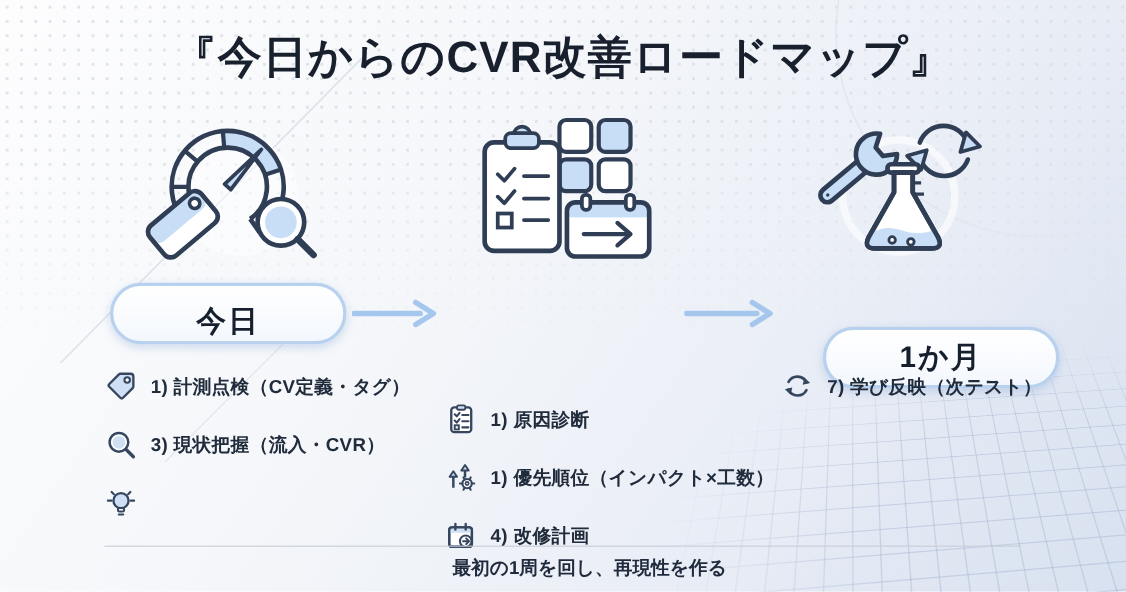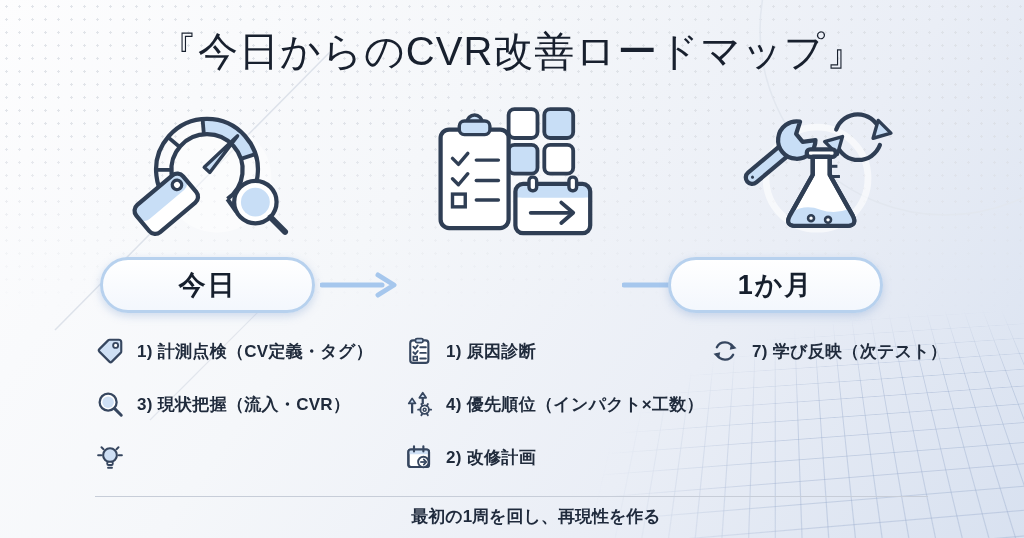--- a/index.html
+++ b/index.html
@@ -20,37 +20,37 @@
     background-image:
       repeating-linear-gradient(0deg, rgba(145,165,200,.38) 0 1px, transparent 1px 23px),
       repeating-linear-gradient(90deg, rgba(145,165,200,.38) 0 1px, transparent 1px 23px);
     transform:perspective(420px) rotateX(32deg) rotateZ(-5deg);
     -webkit-mask-image:radial-gradient(ellipse at 72% 60%,#000 35%,transparent 72%);
     mask-image:radial-gradient(ellipse at 72% 60%,#000 35%,transparent 72%);
   }
   .bg-lines{position:absolute; inset:0; pointer-events:none;}
   .title{
     position:absolute; top:24px; left:0; width:100%; text-align:center; margin:0;
-    font-size:40px; font-weight:400; letter-spacing:1px; color:#18202e;
+    font-size:40px; font-weight:700; letter-spacing:1px; color:#18202e;
   }
   .hero{position:absolute;}
   .pill{
     position:absolute; top:257px; height:56px; box-sizing:border-box;
     border:3px solid #b7d1ee; border-radius:30px;
     background:linear-gradient(#ffffff,#f3f7fd);
     box-shadow:0 3px 9px rgba(130,160,210,.35);
     display:flex; align-items:center; justify-content:center;
     font-size:27px; font-weight:700; letter-spacing:2px; color:#161f2d;
   }
-  .p1{left:100px; width:215px;}
+  .p1{left:100px; width:215px;align-items:flex-end;}
   .p2{left:404px; width:213px;}
-  .p3{left:668px; width:215px;}
+  .p3{left:748px; width:215px;margin-top:40px;}
   .arrow{position:absolute; top:272px;}
   .list{position:absolute; top:334px; display:flex; flex-direction:column; gap:19px;}
-  .l1{left:95px;}  .l2{left:404px;}  .l3{left:710px;}
+  .l1{left:95px;}  .l2{left:404px;margin-top:30px;}  .l3{left:710px;}
   .step{display:flex; align-items:center; gap:12px; height:34px; white-space:nowrap;}
   .step .lbl{font-size:17px; font-weight:700; color:#202b3c; letter-spacing:.3px;}
   .divider{position:absolute; top:496px; left:95px; width:833px; height:1px; background:#c7cdd8;}
   .footer{
     position:absolute; top:505px; left:0; width:100%; text-align:center;
     font-size:17px; font-weight:700; color:#1f2a3c;padding-left:24px;
   }
   .ic{flex:0 0 auto;}
 </style>
 </head>
@@ -203,34 +203,34 @@
         <polygon points="12.3,7 15,3 17.7,7" fill="#cfe0f5" stroke="#36465f" stroke-width="1.4" stroke-linejoin="round"></polygon>
         <circle cx="16.5" cy="16.5" r="3.4" fill="#ffffff" stroke="#36465f" stroke-width="1.5"></circle>
         <circle cx="16.5" cy="16.5" r="1.2" fill="none" stroke="#36465f" stroke-width="1.2"></circle>
         <line x1="19.9" y1="16.5" x2="21.7" y2="16.5" stroke="#36465f" stroke-width="1.5" stroke-linecap="round"></line>
         <line x1="18.2" y1="13.56" x2="19.1" y2="12" stroke="#36465f" stroke-width="1.5" stroke-linecap="round"></line>
         <line x1="14.8" y1="13.56" x2="13.9" y2="12" stroke="#36465f" stroke-width="1.5" stroke-linecap="round"></line>
         <line x1="13.1" y1="16.5" x2="11.3" y2="16.5" stroke="#36465f" stroke-width="1.5" stroke-linecap="round"></line>
         <line x1="14.8" y1="19.44" x2="13.9" y2="21" stroke="#36465f" stroke-width="1.5" stroke-linecap="round"></line>
         <line x1="18.2" y1="19.44" x2="19.1" y2="21" stroke="#36465f" stroke-width="1.5" stroke-linecap="round"></line>
       </svg>
-      <span class="lbl">4) 優先順位（インパクト×工数）</span>
+      <span class="lbl">1) 優先順位（インパクト×工数）</span>
     </div>
     <div class="step">
       <svg class="ic" width="30" height="30" viewBox="0 0 24 24">
         <rect x="3.5" y="6" width="16.5" height="14" rx="2" fill="#ffffff" stroke="#36465f" stroke-width="1.7"></rect>
         <path d="M3.5,8 Q3.5,6 5.5,6 L18,6 Q20,6 20,8 L20,9.8 L3.5,9.8 Z" fill="#cfe0f5"></path>
         <rect x="3.5" y="6" width="16.5" height="14" rx="2" fill="none" stroke="#36465f" stroke-width="1.7"></rect>
         <line x1="8" y1="3.5" x2="8" y2="7.5" stroke="#36465f" stroke-width="1.7" stroke-linecap="round"></line>
         <line x1="15.5" y1="3.5" x2="15.5" y2="7.5" stroke="#36465f" stroke-width="1.7" stroke-linecap="round"></line>
         <circle cx="15.5" cy="16" r="4.2" fill="#ffffff" stroke="#36465f" stroke-width="1.5"></circle>
         <line x1="13" y1="16" x2="17.5" y2="16" stroke="#36465f" stroke-width="1.4"></line>
         <polyline points="15.8,13.9 17.9,16 15.8,18.1" fill="none" stroke="#36465f" stroke-width="1.4" stroke-linecap="round" stroke-linejoin="round"></polyline>
       </svg>
-      <span class="lbl">2) 改修計画</span>
+      <span class="lbl">4) 改修計画</span>
     </div>
   </div>
 
   <div class="list l3">
     <div class="step">
       <svg class="ic" width="30" height="30" viewBox="0 0 24 24">
         <path d="M5.5,9 A7.2,7.2 0 0 1 18.5,9.5" fill="none" stroke="#36465f" stroke-width="1.9" stroke-linecap="round"></path>
         <polygon points="17,5.8 21.2,9.8 15.8,11" fill="#36465f"></polygon>
         <path d="M18.5,15 A7.2,7.2 0 0 1 5.5,14.5" fill="none" stroke="#36465f" stroke-width="1.9" stroke-linecap="round"></path>
         <polygon points="7,18.2 2.8,14.2 8.2,13" fill="#36465f"></polygon>

